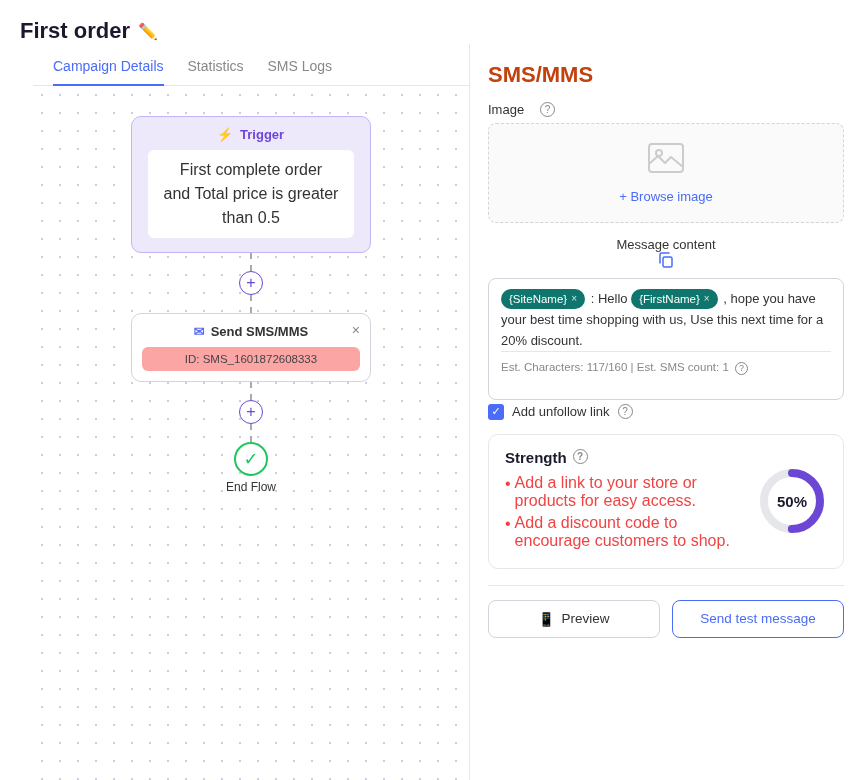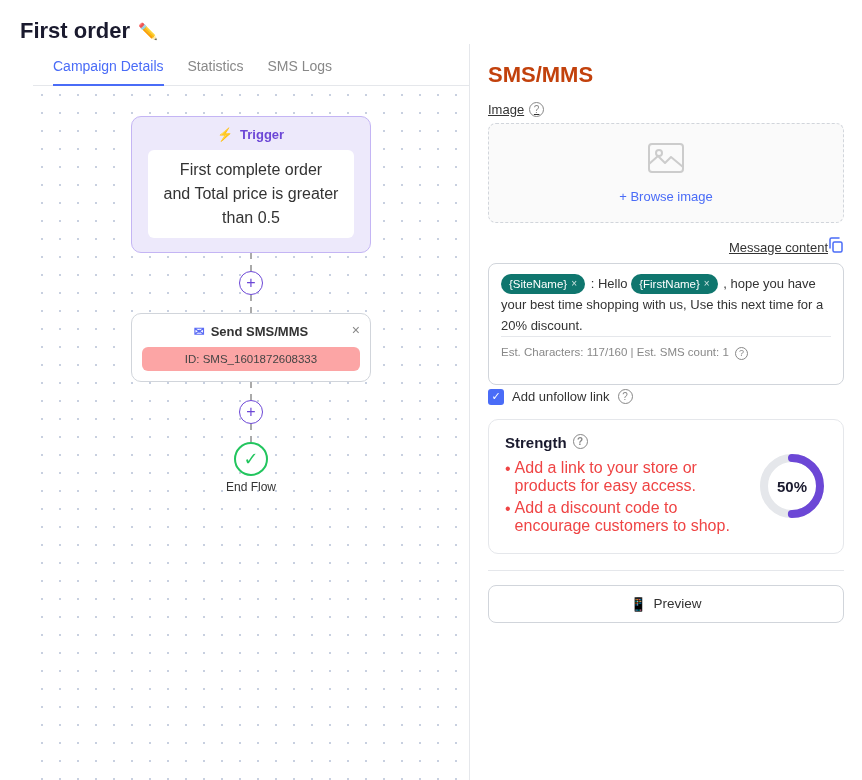--- a/index.html
+++ b/index.html
@@ -222,22 +222,21 @@
     }
 
     
     .section-label {
       font-size: 13px;
       font-weight: 500;
       color: #333;
       margin-bottom: 6px;
       display: flex;
       align-items: center;
-      gap: 5px;
-      text-decoration: underline;
+      gap: 16px;
     }
     .help-icon {
       width: 15px;
       height: 15px;
       border-radius: 50%;
       border: 1.5px solid #888;
       font-size: 10px;
       color: #888;
       display: inline-flex;
       align-items: center;
@@ -262,22 +261,23 @@
     .browse-link {
       color: #4a6cf7;
       font-size: 13px;
       cursor: pointer;
     }
 
     
     .message-content-header {
       display: flex;
       align-items: center;
-      justify-content: flex-end;
+      justify-content: space-between;
       margin-bottom: 6px;
+      flex-direction: column;
     }
     .copy-icon {
       color: #4a6cf7;
       font-size: 16px;
       cursor: pointer;
     }
     .message-box {
       border: 1.5px solid #d1d5db;
       border-radius: 8px;
       padding: 10px 12px;
@@ -582,16 +582,19 @@
         </svg>
         <div class="donut-text">50%</div>
       </div>
     </div>
 
     <div class="bottom-actions">
       <button class="btn-preview">
         <span>📱</span>
         <span>Preview</span>
       </button>
+      <button class="btn-send-test">
+        <span>Send test message</span>
+      </button>
     </div>
   </div>
 
 </div>
 
 </body></html>

